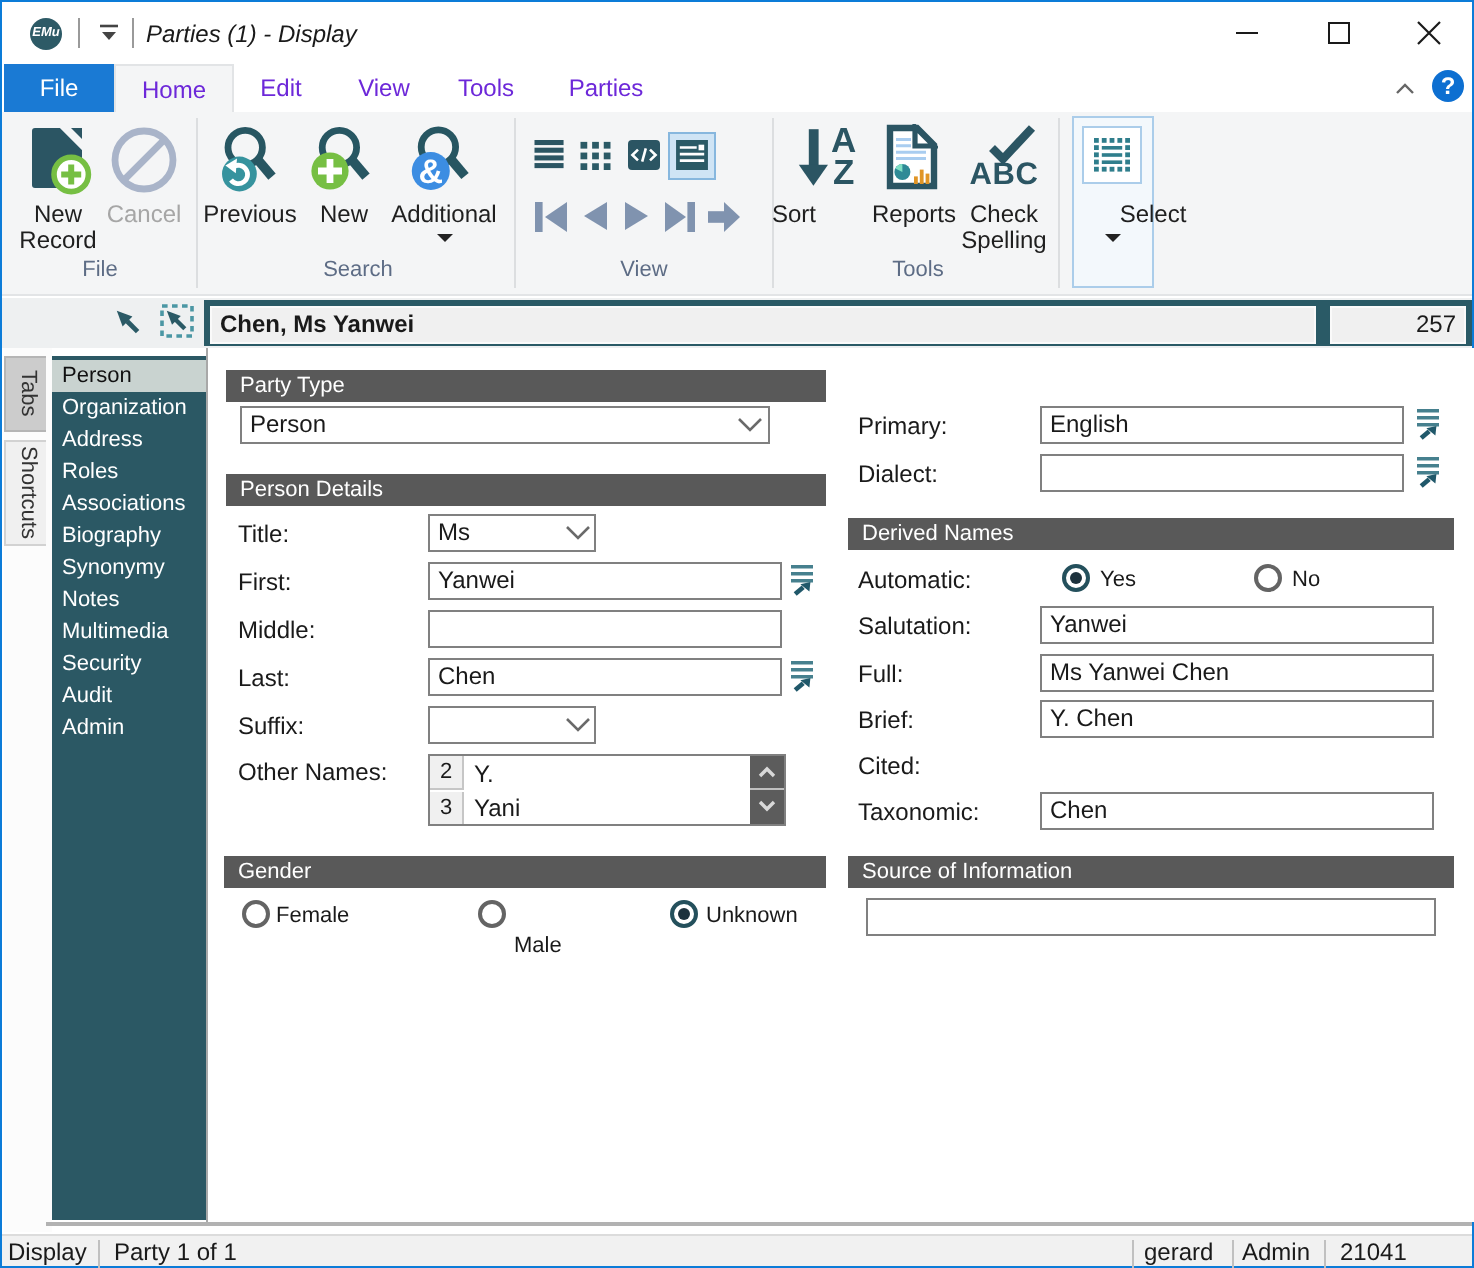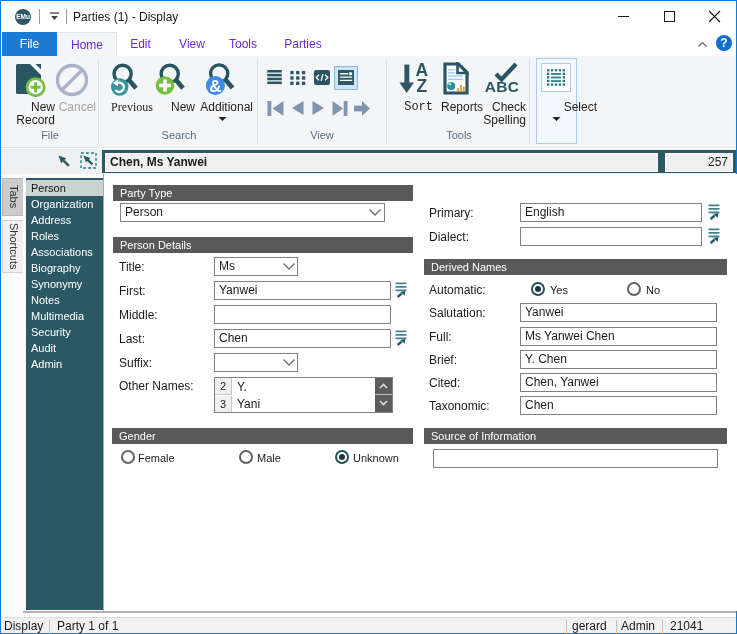--- a/index.html
+++ b/index.html
@@ -2,38 +2,38 @@
 <html><head>
 <meta charset="utf-8">
 <style>
 * { margin:0; padding:0; box-sizing:border-box; }
 html,body { width:737px; height:634px; overflow:hidden; }
 body { font-family:"Liberation Sans", sans-serif; font-size:12px; color:#1a1a1a; }
 .window { position:absolute; left:0; top:0; width:737px; height:634px; border:1px solid #0c7cd8; border-bottom:2px solid #0c7cd8; background:#fff; }
 .abs { position:absolute; }
 
 
-.titlebar { position:absolute; left:0; top:0; width:735px; height:31px; background:#fff; }
+.titlebar { position:absolute; left:0; top:0; width:735px; height:31px; background:#fff;font-style:italic; }
 .emu-logo { position:absolute; left:14px; top:8px; width:16px; height:16px; border-radius:50%; background:#2d5a66; color:#fff; font-size:6.5px; font-weight:bold; text-align:center; line-height:16px; }
 .tb-sep { position:absolute; top:8px; width:1px; height:15px; background:#9a9a9a; }
 .qat-btn { position:absolute; left:47px; top:9px; width:13px; height:13px; }
 .title-text { position:absolute; left:72px; top:9px; font-size:12px; color:#1a1a1a; }
 .winbtn { position:absolute; top:0; width:45px; height:31px; color:#1a1a1a; }
 
 
 .tabbar { position:absolute; left:0; top:31px; width:735px; height:24px; background:#fff; }
 .ftab { position:absolute; left:1px; top:0px; width:55px; height:24px; background:#1a7ad4; color:#fff; text-align:center; line-height:24px; font-size:12px; }
 .tab { position:absolute; top:0; height:24px; line-height:25px; text-align:center; font-size:12px; color:#6d28d9; }
 .tab.active { background:#f4f5f6; border:1px solid #e2e4e6; border-bottom:none; }
 
 
 .ribbon { position:absolute; left:0; top:55px; width:735px; height:92px; background:#f4f5f6; border-bottom:1px solid #e2e4e6; }
 .grp-sep { position:absolute; top:3px; width:1px; height:85px; background:#dcdee0; }
 .grp-label { position:absolute; top:73px; font-size:11px; color:#5d6c85; text-align:center; }
-.btn-label { position:absolute; top:44.5px; font-size:12px; color:#1f1f1f; text-align:right; line-height:13px; }
+.btn-label { position:absolute; top:44.5px; font-size:12px; color:#1f1f1f; text-align:center; line-height:13px; }
 .btn-label.dis { color:#a6a6a6; }
 
 
 .headerrow { position:absolute; left:0; top:148px; width:735px; height:25px; background:#eef0f1; }
 .teal-bar { position:absolute; left:101px; top:149px; width:634px; height:23px; background:#2a5a66; }
 .hdr-box { position:absolute; top:3px; height:19px; background:#f0f0f0; border:1px solid #fafafa; }
 
 
 .tabstrip { position:absolute; left:1px; top:173px; width:24px; height:442px; background:#fcfcfc; }
 .vtab { position:absolute; left:1px; width:21px; color:#333; font-size:11px; writing-mode:vertical-rl; text-align:center; line-height:19px; }
@@ -122,21 +122,21 @@
   <div class="btn-label dis" style="left:47px; width:48px;">Cancel</div>
 
   
   <svg class="abs" style="left:106px; top:6px; width:36px; height:34px;" viewBox="0 0 36 34">
     <circle cx="15.6" cy="11.8" r="8.6" fill="none" stroke="#275662" stroke-width="3.4"></circle>
     <path d="M22 18l7 8.3" stroke="#275662" stroke-width="4.8" stroke-linecap="butt"></path>
     <circle cx="12.7" cy="25" r="8.7" fill="#36939e"></circle>
     <path d="M9.5 21.5a4.6 4.6 0 1 1 -1 6.5" fill="none" stroke="#fff" stroke-width="2.4"></path>
     <path d="M11.5 17.2l-5.8 3.6 5.2 3.8z" fill="#fff"></path>
   </svg>
-  <div class="btn-label" style="left:96px; width:56px;font-family:Liberation Serif, serif;">Previous</div>
+  <div class="btn-label" style="left:96px; width:56px;">Previous</div>
   
   <svg class="abs" style="left:154px; top:6px; width:36px; height:34px;" viewBox="0 0 36 34">
     <circle cx="14.7" cy="11.8" r="8.6" fill="none" stroke="#275662" stroke-width="3.4"></circle>
     <path d="M21 18l7 8.3" stroke="#275662" stroke-width="4.8" stroke-linecap="butt"></path>
     <circle cx="10" cy="23.5" r="9.3" fill="#76bf43"></circle>
     <path d="M10 17.5v12M4 23.5h12" stroke="#fff" stroke-width="3.4"></path>
   </svg>
   <div class="btn-label" style="left:148px; width:46px;">New</div>
   
   <svg class="abs" style="left:200px; top:6px; width:36px; height:34px;" viewBox="0 0 36 34">
@@ -210,21 +210,21 @@
         <polygon points="8,0 16,7.5 8,15" fill="#8093af"></polygon>
       </svg>
 
   
   <svg class="abs" style="left:397px; top:6px; width:30px; height:34px;" viewBox="0 0 30 34">
     <rect x="6.4" y="2.6" width="4.9" height="18.7" fill="#2b5563"></rect>
     <polygon points="1.4,20.4 16,20.4 8.7,30.9" fill="#2b5563"></polygon>
     <text x="23.8" y="14" font-size="17.5" font-weight="bold" fill="#2b5563" text-anchor="middle" font-family="Liberation Sans">A</text>
     <text x="23.8" y="29.8" font-size="17.5" font-weight="bold" fill="#2b5563" text-anchor="middle" font-family="Liberation Sans">Z</text>
   </svg>
-  <div class="btn-label" style="left:392px; width:40px;font-family:Liberation Mono, monospace;">Sort</div>
+  <div class="btn-label" style="left:376px; width:40px;">Sort</div>
   
   <svg class="abs" style="left:442px; top:6px; width:26px; height:33px;" viewBox="0 0 26 33">
     <path d="M2 2h13.5l8.5 8.5v20.5h-22z" fill="#fff" stroke="#2b5563" stroke-width="3.2"></path>
     <path d="M14.5 1.5l9.5 9.5h-9.5z" fill="#fff" stroke="#2b5563" stroke-width="2.6"></path>
     <g stroke="#a9cdf0" stroke-width="1.5">
           <path d="M5 7.7h7.5M5 10.9h7.5M5 14.1h15M5 17.3h15"></path>
         </g>
     <circle cx="8.2" cy="24" r="4" fill="#2e8a96"></circle>
     <path d="M8.2 24v-4a4 4 0 0 0 -3.5 2.2z" fill="#7fe0c4"></path>
     <g fill="#e09526">
@@ -356,21 +356,21 @@
       <path d="M1 5L4.5 1.5L8 5" stroke="#d9d9d9" stroke-width="1.7" fill="none"></path>
     </svg>
 <svg class="abs" style="left:378px; top:399px; width:9px; height:6px;" viewBox="0 0 9 6">
       <path d="M1 1L4.5 4.5L8 1" stroke="#d9d9d9" stroke-width="1.7" fill="none"></path>
     </svg>
 
 <div class="sechdr" style="left:111px; top:427px; width:301px;">Gender</div>
 <div class="radio" style="left:120px; top:449px;"></div>
 <div class="rlabel" style="left:137px; top:451px;">Female</div>
 <div class="radio" style="left:238px; top:449px;"></div>
-<div class="rlabel" style="left:256px; top:451px;">Male</div>
+<div class="rlabel" style="left:256px; top:466px;">Male</div>
 <div class="radio on" style="left:334px; top:449px;"></div>
 <div class="rlabel" style="left:352px; top:451px;">Unknown</div>
 
 <div class="flabel" style="left:428px; top:205px;">Primary:</div>
 <div class="field" style="left:519px; top:202px; width:182px; height:19px;">English</div>
 <svg class="abs" style="left:707px; top:203px; width:12px; height:17px;" viewBox="0 0 12 17">
       <g stroke="#46808e" stroke-width="1.8">
         <path d="M0.5 1.4h11M0.5 4.9h11M0.5 8.4h11"></path>
       </g>
       <path d="M2.6 15L6.6 11.6" stroke="#20586a" stroke-width="2.3"></path>
@@ -392,21 +392,20 @@
 <div class="rlabel" style="left:549px; top:283px;">Yes</div>
 <div class="radio" style="left:626px; top:281px;"></div>
 <div class="rlabel" style="left:645px; top:283px;">No</div>
 <div class="flabel" style="left:428px; top:305px;">Salutation:</div>
 <div class="field" style="left:519px; top:302px; width:197px; height:19px;">Yanwei</div>
 <div class="flabel" style="left:428px; top:329px;">Full:</div>
 <div class="field" style="left:519px; top:326px; width:197px; height:19px;">Ms Yanwei Chen</div>
 <div class="flabel" style="left:428px; top:352px;">Brief:</div>
 <div class="field" style="left:519px; top:349px; width:197px; height:19px;">Y. Chen</div>
 <div class="flabel" style="left:428px; top:375px;">Cited:</div>
-<div class="field" style="left:519px; top:372px; width:197px; height:19px;">Chen, Yanwei</div>
 <div class="flabel" style="left:428px; top:398px;">Taxonomic:</div>
 <div class="field" style="left:519px; top:395px; width:197px; height:19px;">Chen</div>
 
 <div class="sechdr" style="left:423px; top:427px; width:303px;">Source of Information</div>
 <div class="field" style="left:432px; top:448px; width:285px; height:19px;"></div>
 
 <div class="abs" style="left:22px; top:610px; width:713px; height:2px; background:#b2b2b2;"></div>
 
 <div class="statusbar">
   <div class="sb-text" style="left:3px;">Display</div>

